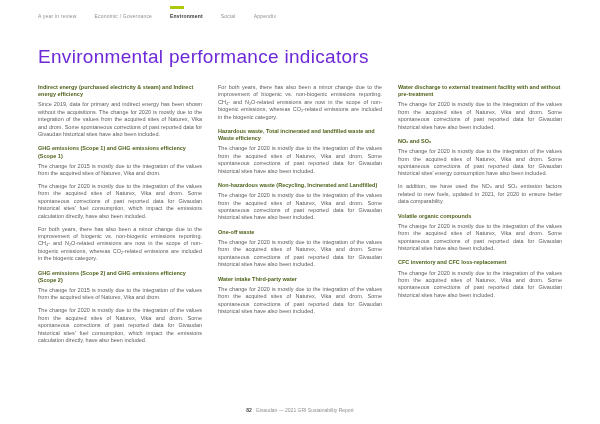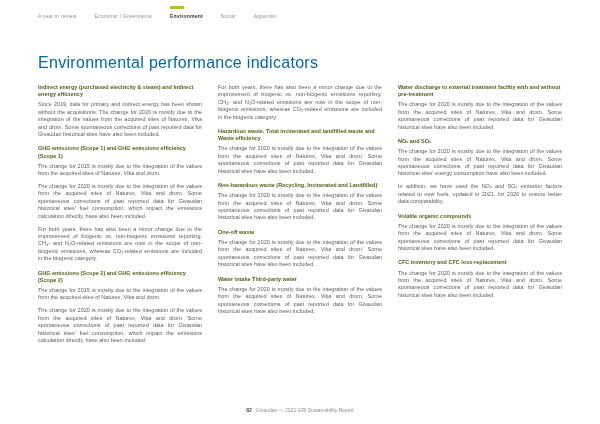--- a/index.html
+++ b/index.html
@@ -13,21 +13,21 @@
   body{font-family:"Liberation Sans",sans-serif;}
   .page{position:relative;width:600px;height:424px;background:#ffffff;overflow:hidden;}
 
   
   .nav{position:absolute;top:13px;left:38px;display:flex;gap:18px;font-size:5px;color:var(--muted);letter-spacing:.2px;}
   .nav-item{position:relative;cursor:pointer;white-space:nowrap;}
   .nav-item.active{color:#383838;font-weight:bold;}
   .nav-item.active::before{content:"";position:absolute;top:-7px;left:0;width:14px;height:3px;background:var(--accent);}
 
   
-  .title{position:absolute;top:43px;left:38px;font-size:16px;font-weight:400;color:#0369a1;letter-spacing:.3px;}
+  .title{position:absolute;top:33px;left:38px;font-size:19px;font-weight:400;color:#6d28d9;letter-spacing:.3px;}
 
   
   .columns{position:absolute;top:84px;left:38px;right:38px;display:grid;grid-template-columns:repeat(3,1fr);column-gap:16px;align-items:start;}
   .col{min-width:0;}
   .block{margin:0 0 7px 0;}
   .block h3{margin:0 0 3px 0;font-size:5.5px;line-height:1.3;font-weight:bold;color:var(--heading);}
   .block p{margin:0 0 5.5px 0;font-size:5.5px;line-height:1.35;color:var(--body);text-align:justify;}
   .block p:last-child{margin-bottom:0;}
 
   

